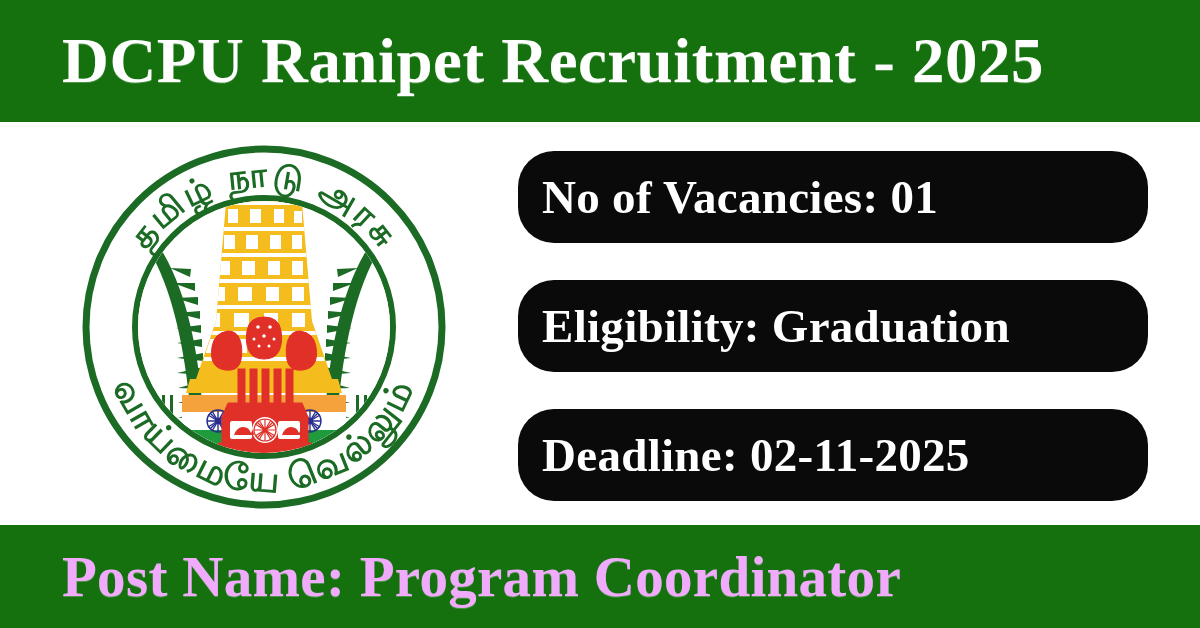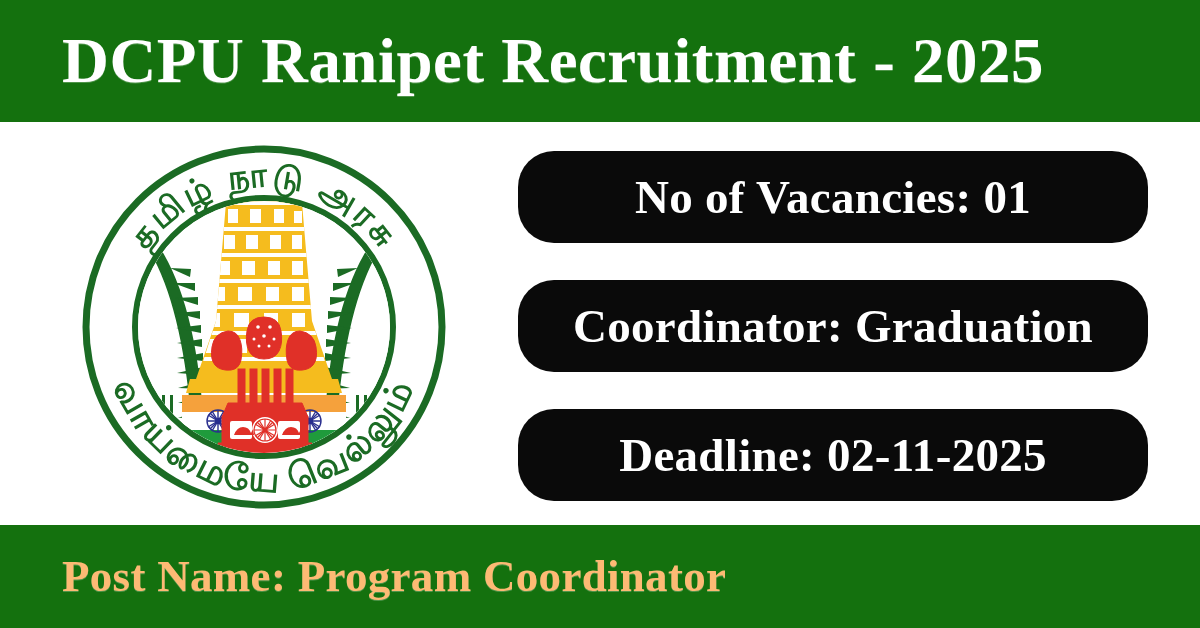--- a/index.html
+++ b/index.html
@@ -71,21 +71,21 @@
     flex-direction:column;
     justify-content:space-between;
   }
   .pill {
     width:630px;
     height:92px;
     background:#0a0a0a;
     border-radius:36px;
     display:flex;
     align-items:center;
-    justify-content:center;
+    justify-content:flex-start;
     padding:0 24px;
   }
   .pill span {
     color:#ffffff;
     font-family:"Liberation Serif", "DejaVu Serif", serif;
     font-weight:700;
     font-size:47px;
     line-height:1;
     white-space:nowrap;
     letter-spacing:0.3px;
@@ -95,24 +95,24 @@
   .banner-bottom {
     width:100%;
     height:103px;
     background:#14710e;
     display:flex;
     align-items:center;
     padding-left:62px;
     flex:0 0 103px;
   }
   .banner-bottom .subtitle {
-    color:#fdba74;
+    color:#f0abfc;
     font-family:"Liberation Serif", "DejaVu Serif", serif;
     font-weight:700;
-    font-size:45px;
+    font-size:57px;
     line-height:1;
     white-space:nowrap;
     letter-spacing:0.3px;
     text-shadow:0 1px 0 rgba(255,255,255,0.25);
   }
 </style>
 </head>
 <body>
 
 <div class="poster">
@@ -364,21 +364,21 @@
           </g>
         </g>
       </svg>
     </div>
 
     <div class="pill-col">
       <div class="pill">
         <span>No of Vacancies: 01</span>
       </div>
       <div class="pill">
-        <span>Coordinator: Graduation</span>
+        <span>Eligibility: Graduation</span>
       </div>
       <div class="pill">
         <span>Deadline: 02-11-2025</span>
       </div>
     </div>
 
   </div>
 
   <div class="banner-bottom">
     <div class="subtitle">Post Name: Program Coordinator</div>

